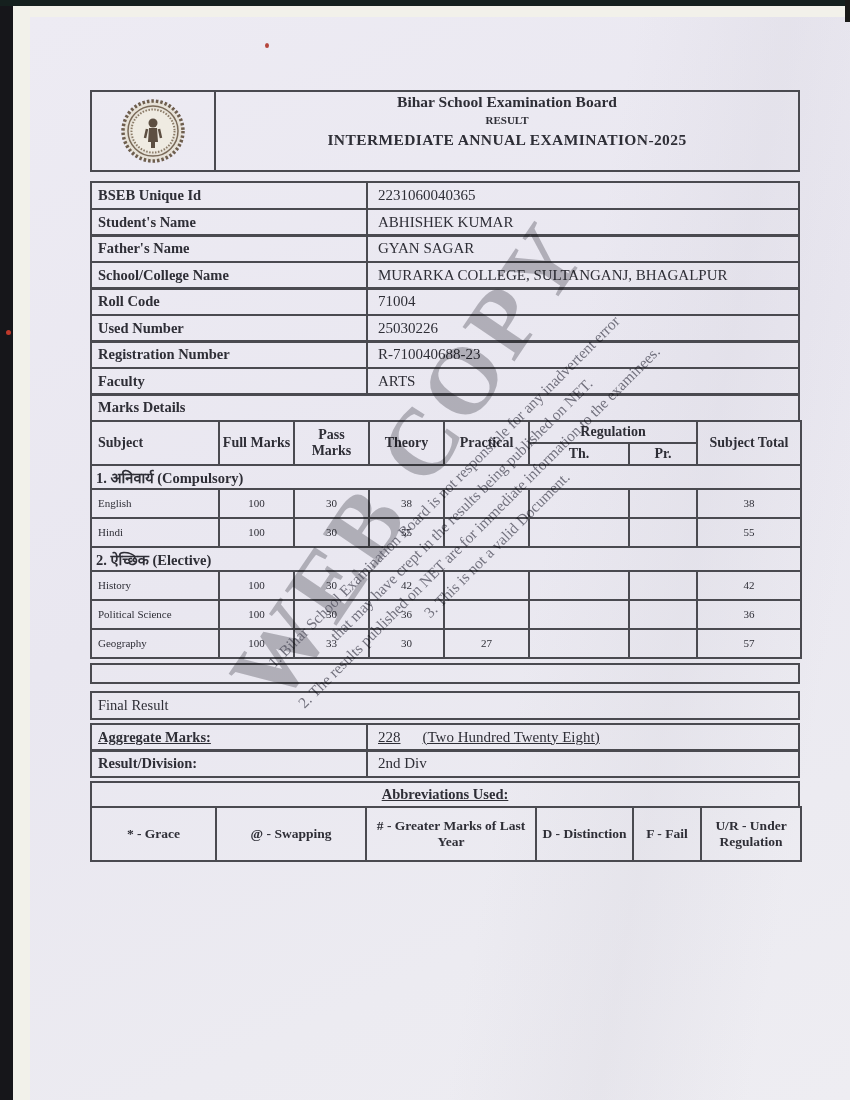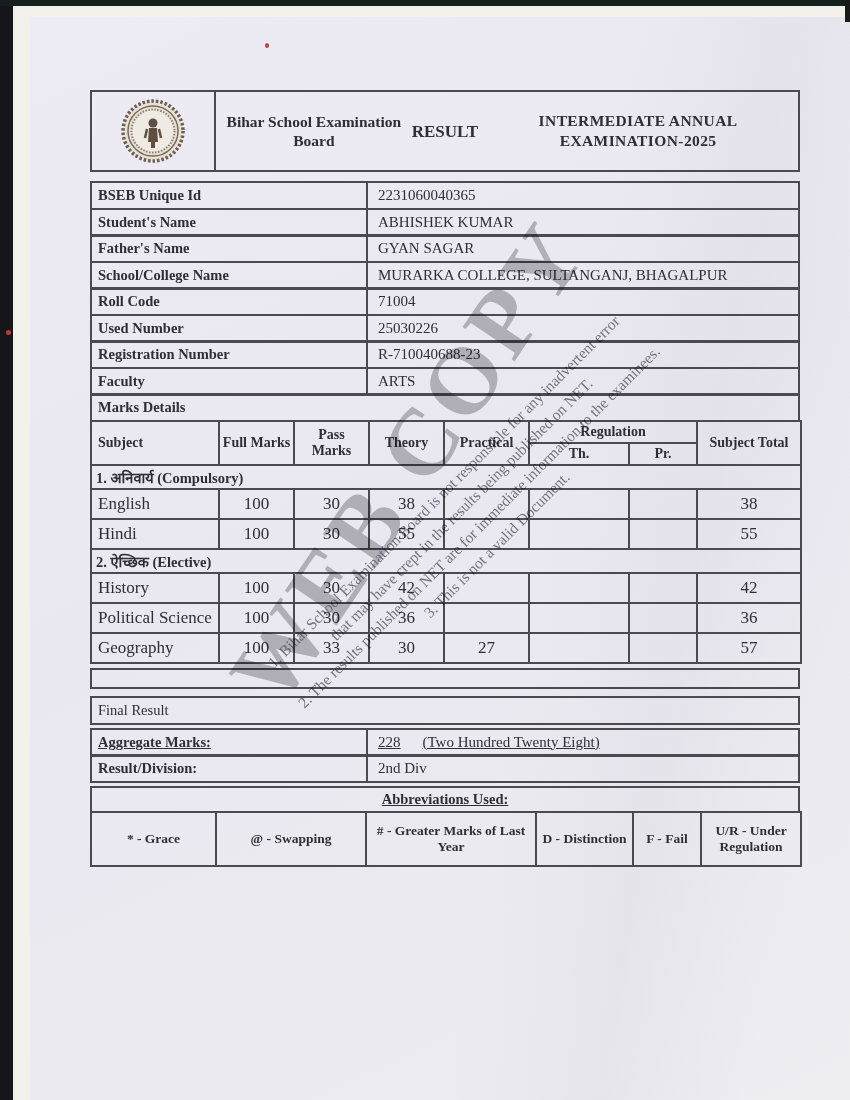--- a/index.html
+++ b/index.html
@@ -14,35 +14,35 @@
   .paper:before{content:"";position:absolute;left:0;top:0;right:0;bottom:0;background:
     linear-gradient(100deg,rgba(255,255,255,0) 60%,rgba(210,208,218,.25) 75%,rgba(255,255,255,0) 90%);}
   .speck{position:absolute;left:265px;top:43px;width:4px;height:5px;background:#b5463c;border-radius:50%;}
   .speck2{position:absolute;left:6px;top:330px;width:5px;height:5px;background:#c0392b;border-radius:50%;}
 
   .content{position:absolute;left:90px;top:90px;width:710px;z-index:10;}
 
   
   .hdr{display:flex;border:2.5px solid #4a4a50;height:78px;}
   .hdr-logo{width:122px;border-right:2.5px solid #4a4a50;display:flex;align-items:center;justify-content:center;}
-  .hdr-title{flex:1;display:flex;flex-direction:row;align-items:center;justify-content:flex-end;font-weight:bold;text-align:center;}
+  .hdr-title{flex:1;display:flex;flex-direction:column;align-items:center;justify-content:flex-start;font-weight:bold;text-align:center;}
   .hdr-title .l1{font-size:15.5px;line-height:19px;}
-  .hdr-title .l2{font-size:17px;line-height:19px;}
+  .hdr-title .l2{font-size:11px;line-height:19px;}
   .hdr-title .l3{font-size:15.5px;line-height:20px;letter-spacing:.4px;}
 
   
   .row{display:flex;border:2.5px solid #4a4a50;margin-top:-2.5px;}
   .row.first{margin-top:9px;}
   .row .lbl{width:266px;border-right:2.5px solid #4a4a50;font-weight:bold;font-size:14.5px;padding:4px 2px 4px 6px;}
   .row .val{flex:1;font-size:15px;padding:4px 2px 4px 10px;}
   .row.single .lbl{border-right:none;width:auto;text-align:right;}
 
   
   table.marks{border-collapse:collapse;width:710px;margin-top:-2.5px;table-layout:fixed;}
-  table.marks th,table.marks td{border:2.5px solid #4a4a50;font-size:17px;}
+  table.marks th,table.marks td{border:2.5px solid #4a4a50;font-size:11px;}
   table.marks th{font-weight:bold;font-size:14px;text-align:center;padding:2px 2px;}
   table.marks td.sub{text-align:left;padding:4px 2px 4px 6px;}
   table.marks td.num{text-align:center;padding:4px 2px;}
   table.marks td.section{font-weight:bold;font-size:14.5px;padding:1px 4px;height:19px;}
   table.marks tr.data{height:29px;}
 
   
   .emptybox{border:2.5px solid #4a4a50;height:17px;margin-top:4px;}
   .finalbox{border:2.5px solid #4a4a50;margin-top:7px;font-weight:normal;font-size:14.5px;padding:4px 2px 4px 6px;}
   .words{margin-left:22px;}

